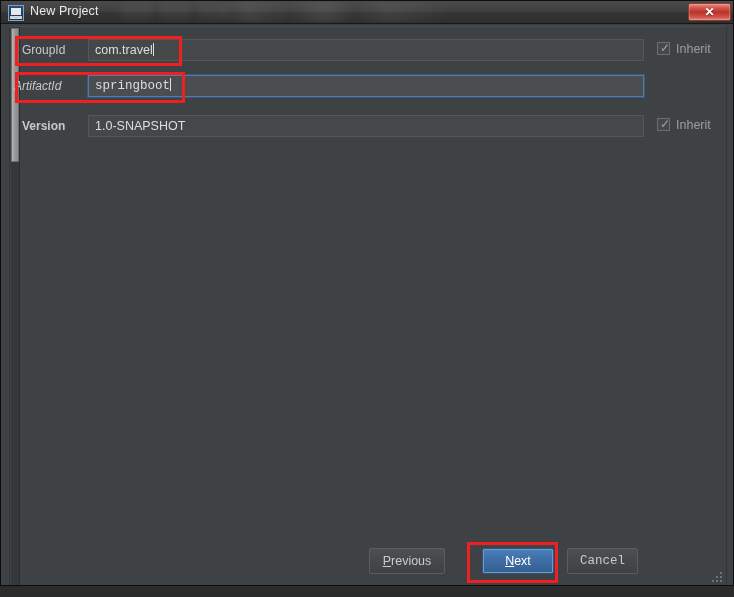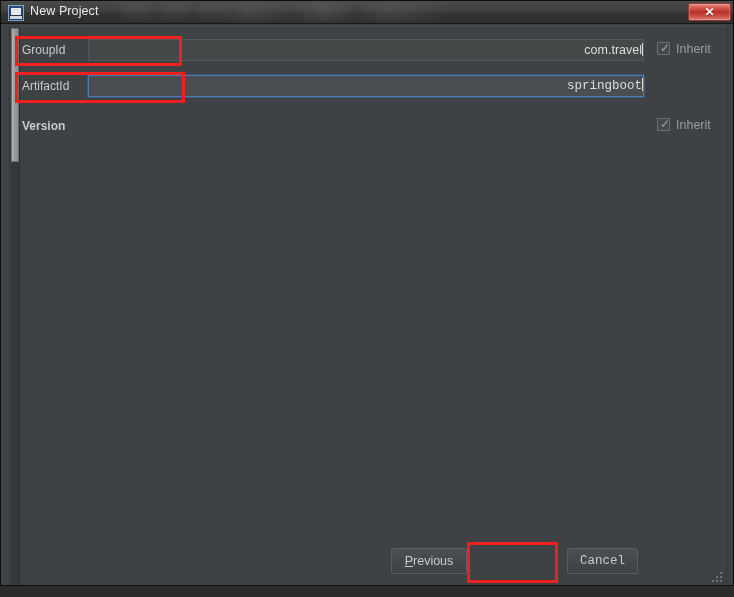--- a/index.html
+++ b/index.html
@@ -160,23 +160,23 @@
   }
   .text-field {
     position: absolute;
     height: 22px;
     background: #454849;
     border: 1px solid #53575a;
     box-sizing: border-box;
     color: #dcdedf;
     font-size: 12.5px;
     line-height: 20px;
+    padding-left: 6px;
     overflow: hidden;
     white-space: nowrap;
-    text-align: right;
   }
   .text-field.focused {
     border: 1px solid #4b7cb5;
     box-shadow: 0 0 0 1px rgba(75,124,181,0.35);
     background: #4a4e50;
     font-family: Liberation Mono, monospace;
   }
   .caret {
     display: inline-block;
     width: 1px;
@@ -294,36 +294,38 @@
         <div class="text-field" style="left:78px; top:0px; width:556px;"><span>com.travel</span><span class="caret"></span></div>
       </div>
       <div class="inherit-wrap" style="left:647px; top:14px; width:70px;">
         <div class="cb">
           <div class="tick">✓</div>
         </div>
         <div class="inherit-label">Inherit</div>
       </div>
 
       <div class="form-row" style="left:0px; top:48px; width:700px;">
-        <div class="field-label" style="left:12px; top:0px;">ArtifactId</div>
+        <div class="field-label" style="left:4px; top:0px;font-style:italic;">ArtifactId</div>
         <div class="text-field focused" style="left:78px; top:0px; width:556px;"><span>springboot</span><span class="caret"></span></div>
       </div>
 
       <div class="form-row" style="left:0px; top:88px; width:700px;">
         <div class="field-label" style="left:12px; top:0px;font-weight:bold;">Version</div>
+        <div class="text-field" style="left:78px; top:0px; width:556px;"><span>1.0-SNAPSHOT</span></div>
       </div>
       <div class="inherit-wrap" style="left:647px; top:90px; width:70px;">
         <div class="cb">
           <div class="tick">✓</div>
         </div>
         <div class="inherit-label">Inherit</div>
       </div>
 
-      <div class="btn" style="left:381px; top:521px; width:76px;"><span class="mn">P</span><span>revious</span></div>
-
+      <div class="btn" style="left:359px; top:521px; width:76px;"><span class="mn">P</span><span>revious</span></div>
+
+      <div class="btn default" style="left:472px; top:521px; width:72px;"><span class="mn">N</span><span>ext</span></div>
 
       <div class="btn" style="left:557px; top:521px; width:71px;font-family:Liberation Mono, monospace;"><span>Cancel</span></div>
 
 
       <div class="grip">
         <i style="left:10px; top:0px;"></i>
         <i style="left:6px;  top:4px;"></i>
           <i style="left:10px; top:4px;"></i>
         <i style="left:2px;  top:8px;"></i>
           <i style="left:6px;  top:8px;"></i>

